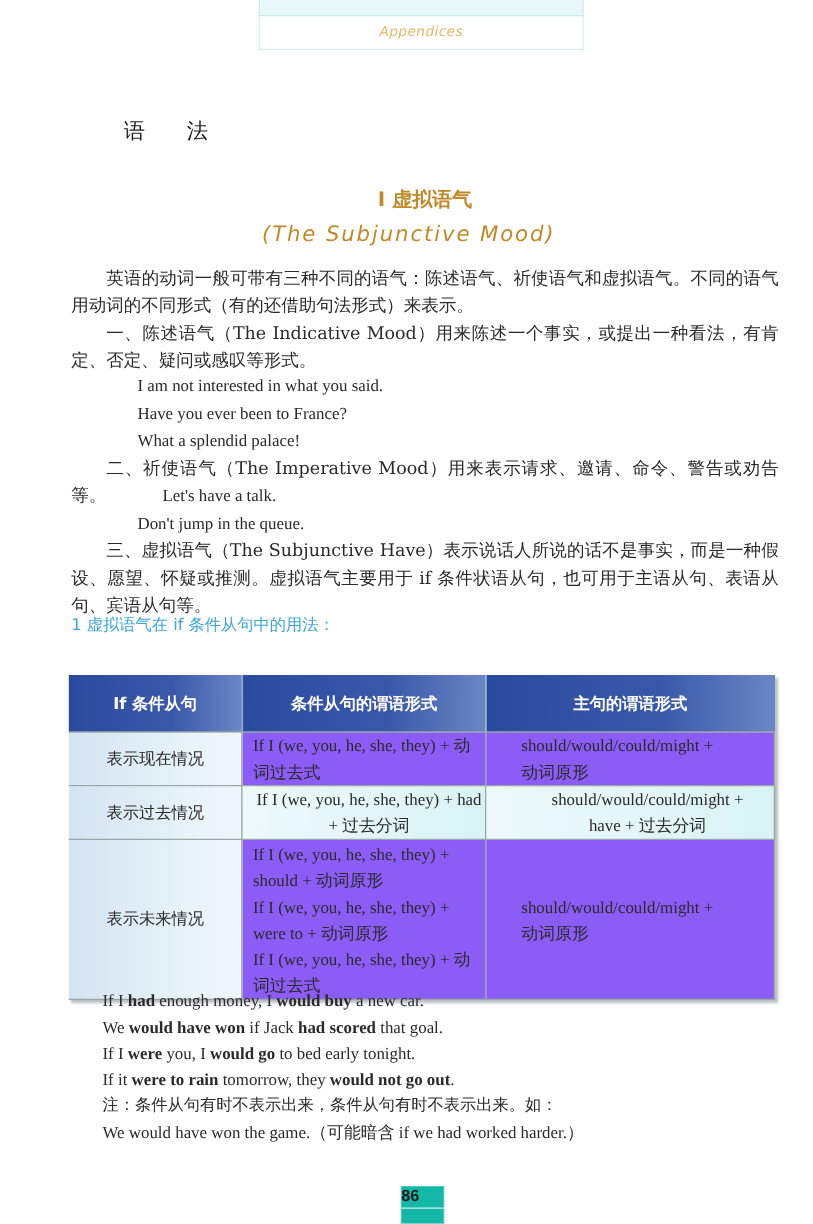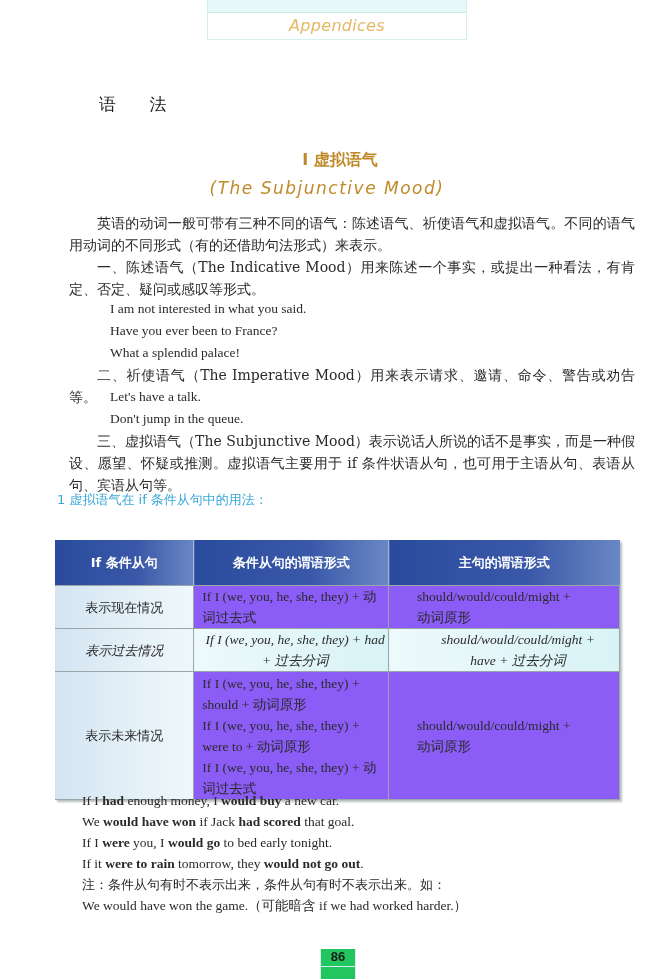--- a/index.html
+++ b/index.html
@@ -8,38 +8,38 @@
     font-family: "Liberation Serif", "DejaVu Serif", serif; color: #2a2a2a;
   }
   .header-band {
     position: absolute; left: 207px; top: 0; width: 258px; height: 12px;
     background: #e8f7f7; border: 1px solid #cfeeee; border-top: none;
   }
   .header-tab {
     position: absolute; left: 207px; top: 12px; width: 258px; height: 26px;
     border: 1px solid #d6f0f0; border-top: 1px solid #c6e9e9; background: #fff;
     text-align: center; font-family: "DejaVu Sans", sans-serif; font-style: italic;
-    font-size: 16px; line-height: 26px; color: #e5b867; letter-spacing: 0.3px;
+    font-size: 11px; line-height: 26px; color: #e5b867; letter-spacing: 0.3px;
   }
   .title-row { position: absolute; left: 52px; top: 84px; height: 40px; display: flex; align-items: center; }
   .title-en {
     font-family: "DejaVu Serif", serif; font-style: italic; font-weight: bold;
     font-size: 28px; color: #b98022; letter-spacing: 0.5px;
     text-shadow: 1px 1px 0 #e3c58a;
   }
   .title-zh { margin-left: 47px; font-family: "DejaVu Sans", sans-serif; font-size: 17px; color: #1b1b1b; letter-spacing: 14px; }
   .sec-title {
     position: absolute; left: 0; width: 650px; text-align: center; color: #c08a2a;
     font-family: "DejaVu Sans", sans-serif;
   }
   .sec-title.t1 { top: 150px; font-size: 16px; font-weight: bold; padding-left: 30px; box-sizing: border-box; }
   .sec-title.t2 { top: 178px; font-size: 17px; font-style: italic; letter-spacing: 1.5px; padding-left: 4px; box-sizing: border-box; }
   .para {
     position: absolute; left: 57px; width: 566px; font-size: 14px; line-height: 22px; color: #2a2a2a;
-    font-family: "DejaVu Serif", serif; text-align: justify; margin-left: 12px;
+    font-family: "DejaVu Serif", serif; text-align: justify;
   }
   .indent { text-indent: 28px; }
   .ex { position: absolute; left: 110px; font-size: 13.5px; line-height: 22px; color: #2a2a2a; font-family: "Liberation Serif", serif; }
   .sub-heading {
     position: absolute; left: 57px; top: 491px; font-size: 13px; color: #3aa6d8;
     font-family: "DejaVu Sans", sans-serif;
   }
   table.grammar {
     position: absolute; left: 55px; top: 540px; width: 565px; border-collapse: collapse;
     box-shadow: 2px 2px 2px #b9bfc1; font-family: "Liberation Serif", serif; font-size: 13.5px;
@@ -57,22 +57,22 @@
     border-left: none;
   }
   table.grammar td.c3 { padding-left: 28px; }
   tr.row-tint td.c2, tr.row-tint td.c3 { background: linear-gradient(90deg, #eef9fb 0%, #d8f3f6 100%); text-align: center; }
   tr.row-white td.c2, tr.row-white td.c3 { background: #8b5cf6; }
   .examples { position: absolute; left: 82px; top: 790px; font-size: 13.5px; line-height: 21px; color: #2a2a2a; font-family: "Liberation Serif", serif; }
   .examples div { height: 21px; }
   .examples .zh { font-family: "DejaVu Serif", serif; font-size: 13px; }
   .pagenum {
     position: absolute; left: 320px; top: 949px; width: 34px; height: 30px;
-    border-left: 1px solid #d5eeee; border-right: 1px solid #d5eeee; background: #22c55e;
-    text-align: center; font-family: "Liberation Sans", sans-serif; font-weight: bold; font-size: 13px; color: #1b1b1b;
+    border-left: 1px solid #d5eeee; border-right: 1px solid #d5eeee; background: #14b8a6;
+    text-align: left; font-family: "Liberation Sans", sans-serif; font-weight: bold; font-size: 13px; color: #1b1b1b;
     line-height: 16px;
   }
   .pagenum .line { position: absolute; left: 0; top: 17px; width: 34px; border-top: 1px solid #cfeeee; }
 </style>
 </head>
 <body>
 
 <div class="header-band"></div>
 <div class="header-tab">Appendices</div>
 
@@ -84,24 +84,24 @@
 <div class="sec-title t2">(The Subjunctive Mood)</div>
 
 <div class="para indent" style="top:212px;">英语的动词一般可带有三种不同的语气：陈述语气、祈使语气和虚拟语气。不同的语气用动词的不同形式（有的还借助句法形式）来表示。</div>
 
 <div class="para indent" style="top:256px;">一、陈述语气（The Indicative Mood）用来陈述一个事实，或提出一种看法，有肯定、否定、疑问或感叹等形式。</div>
 <div class="ex" style="top:298px;">I am not interested in what you said.</div>
 <div class="ex" style="top:320px;">Have you ever been to France?</div>
 <div class="ex" style="top:342px;">What a splendid palace!</div>
 
 <div class="para indent" style="top:364px;">二、祈使语气（The Imperative Mood）用来表示请求、邀请、命令、警告或劝告等。</div>
-<div class="ex" style="top:386px;">Let's have a talk.</div>
+<div class="ex" style="top:386px;margin-left:20px;">Let's have a talk.</div>
 <div class="ex" style="top:408px;">Don't jump in the queue.</div>
 
-<div class="para indent" style="top:430px;">三、虚拟语气（The Subjunctive Mood）表示说话人所说的话不是事实，而是一种假设、愿望、怀疑或推测。虚拟语气主要用于 if 条件状语从句，也可用于主语从句、表语从句、宾语从句等。</div>
+<div class="para indent" style="top:430px;">三、虚拟语气（The Subjunctive Have）表示说话人所说的话不是事实，而是一种假设、愿望、怀疑或推测。虚拟语气主要用于 if 条件状语从句，也可用于主语从句、表语从句、宾语从句等。</div>
 
 <div class="sub-heading">1 虚拟语气在 if 条件从句中的用法：</div>
 
 <table class="grammar">
   <colgroup>
       <col style="width:139px">
       <col style="width:195px">
       <col style="width:231px">
     </colgroup>
   <thead>
@@ -116,21 +116,21 @@
       <td class="rowhead">表示现在情况</td>
       <td class="c2">
         <div>If I (we, you, he, she, they) + 动</div>
         <div>词过去式</div>
       </td>
       <td class="c3">
         <div>should/would/could/might +</div>
         <div>动词原形</div>
       </td>
     </tr>
-    <tr class="row-tint" style="height:43px;font-style:italic;">
+    <tr class="row-tint" style="height:43px;">
       <td class="rowhead">表示过去情况</td>
       <td class="c2">
         <div>If I (we, you, he, she, they) + had</div>
         <div>+ 过去分词</div>
       </td>
       <td class="c3">
         <div>should/would/could/might +</div>
         <div>have + 过去分词</div>
       </td>
     </tr>

